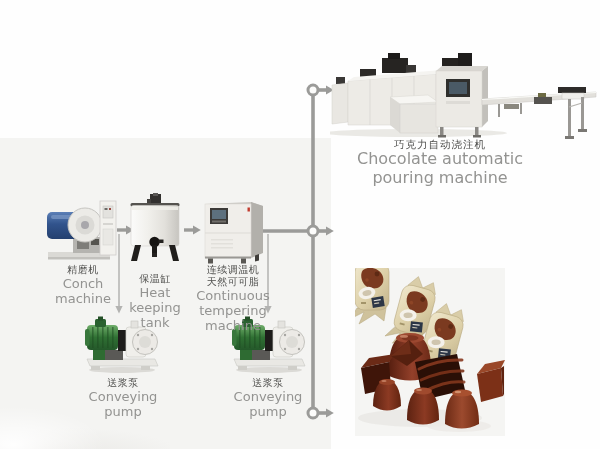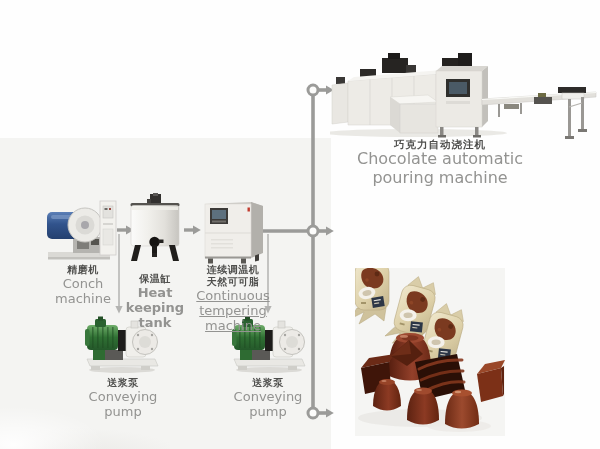--- a/index.html
+++ b/index.html
@@ -8,26 +8,26 @@
   .panel{position:absolute;left:0;top:138px;width:331px;height:311px;background:#f4f4f2;}
   .swoosh{position:absolute;left:0;top:365px;width:170px;height:84px;
     background:
       radial-gradient(130px 55px at 8% 95%, rgba(255,255,255,0.95), rgba(255,255,255,0) 70%),
       radial-gradient(150px 45px at 45% 115%, rgba(224,222,218,0.55), rgba(224,222,218,0) 75%),
       radial-gradient(90px 40px at 20% 120%, rgba(235,233,229,0.8), rgba(235,233,229,0) 70%);}
   svg{display:block;}
   .connectors{position:absolute;left:0;top:0;z-index:1;}
   .m{position:absolute;z-index:2;}
   .mlabel{position:absolute;z-index:3;text-align:center;line-height:1.18;}
-  .zh{color:#4f4f4d;font-size:10px;letter-spacing:0.5px;font-weight:bold;}
+  .zh{color:#4f4f4d;font-size:10px;letter-spacing:0.5px;}
   .en{color:#939391;font-size:13px;}
   .pour-zh{font-size:10.5px;letter-spacing:1px;}
   .pour-en{font-size:16px;}
-  .en-narrow{display:inline-block;width:60px;font-weight:bold;}
-  .en-mid{display:inline-block;width:86px;text-decoration:underline;}
+  .en-narrow{display:inline-block;width:60px;}
+  .en-mid{display:inline-block;width:86px;}
 </style>
 </head>
 <body>
 
 <div class="stage">
 
   <div class="panel"></div>
   <div class="swoosh"></div>
 
   <svg width="0" height="0" style="position:absolute" aria-hidden="true">

